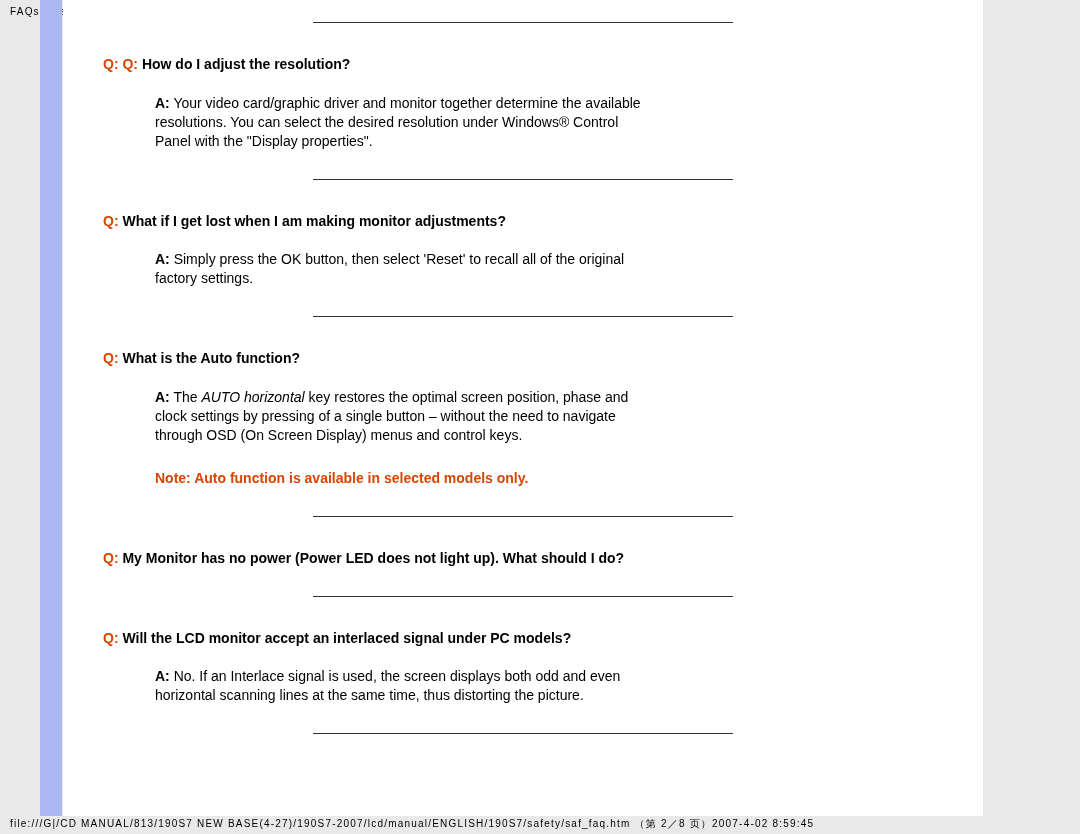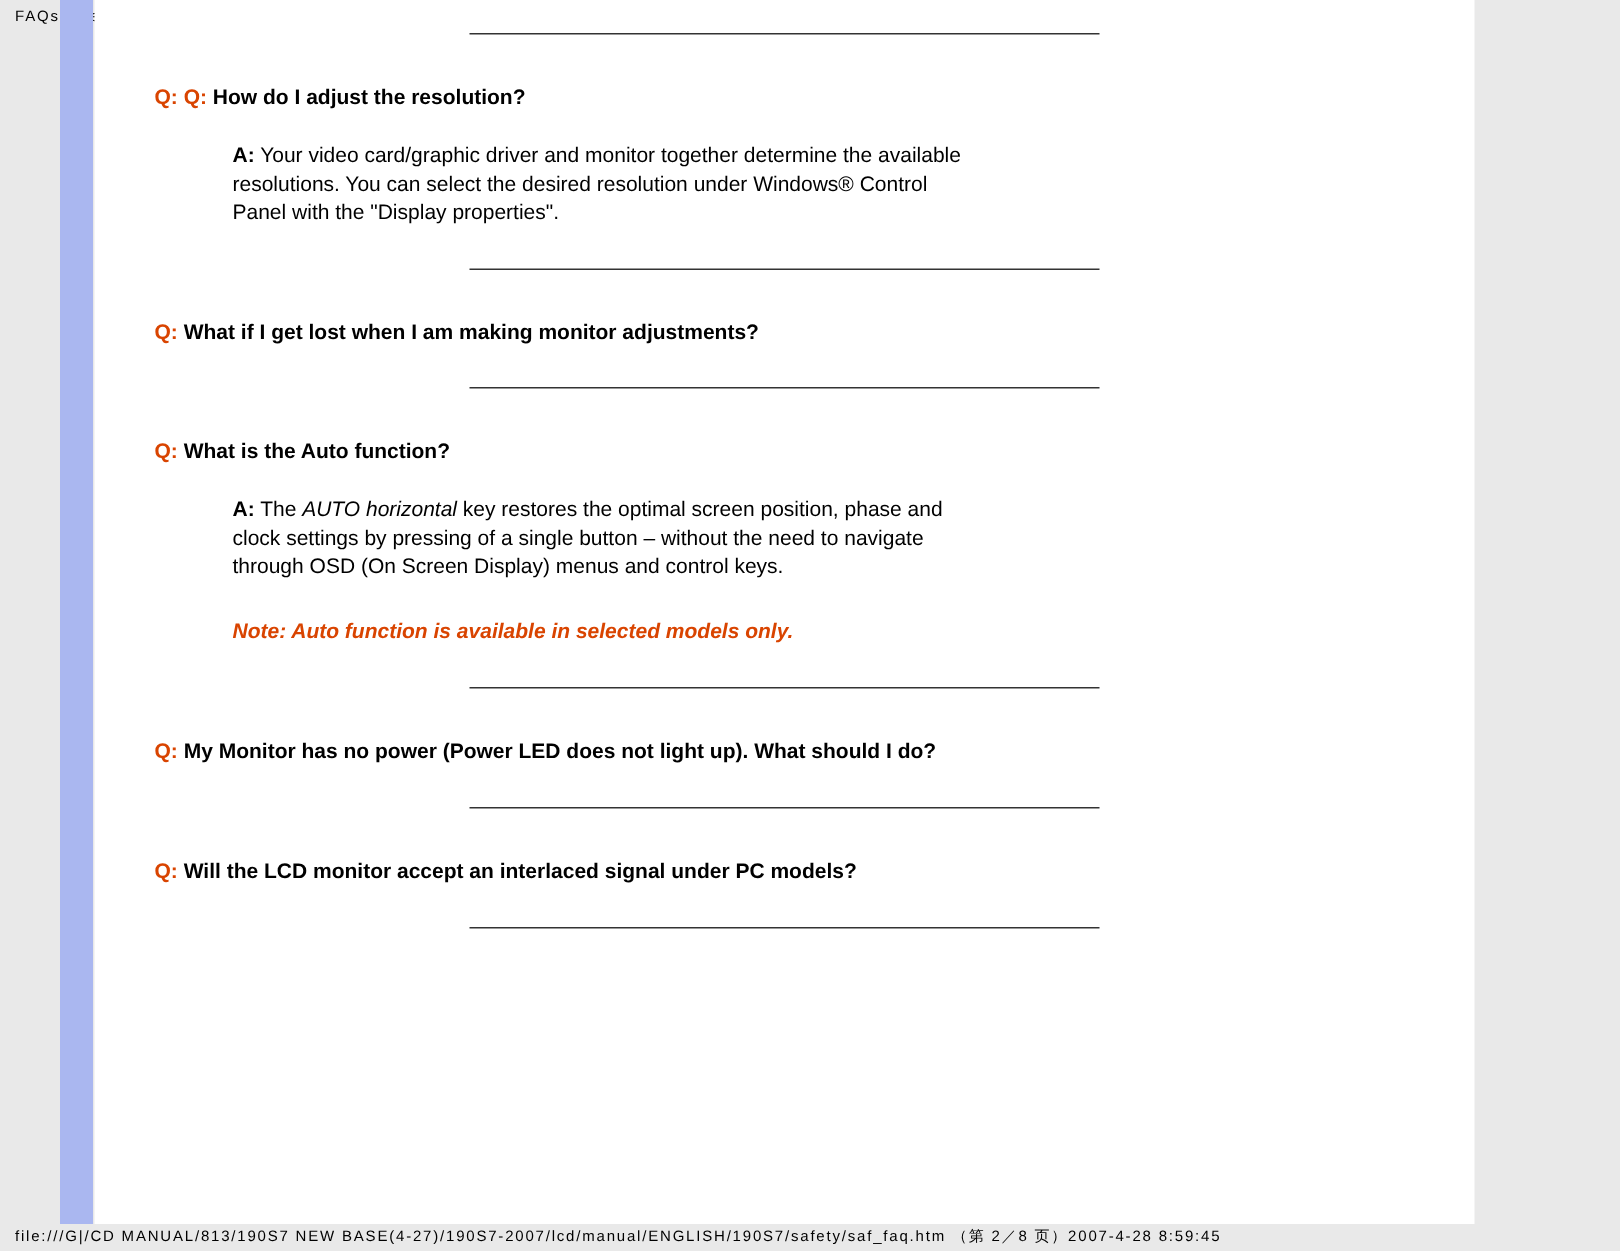--- a/index.html
+++ b/index.html
@@ -74,21 +74,20 @@
   }
   .a-block .a {
     font-weight: bold;
   }
   .note {
     color: #d94400;
     font-weight: bold;
     margin-top: 24px;
     margin-left: 52px;
     width: 520px;
-    font-style: italic;
   }
   .hr-mid {
     border: none;
     border-top: 1px solid #333;
     margin: 28px auto 0 auto;
     width: 420px;
   }
   .footer-line {
     position: absolute;
     left: 10px;
@@ -117,20 +116,23 @@
     </div>
     <div class="a-block">
       <span class="a">A:</span><span> Your video card/graphic driver and monitor together determine the available resolutions. You can select the desired resolution under Windows® Control Panel with the "Display properties".</span>
     </div>
 
     <hr class="hr-mid">
 
     <div class="q-line">
       <span id="q2"><span class="q">Q:</span> What if I get lost when I am making monitor adjustments?</span>
     </div>
+    <div class="a-block">
+      <span class="a">A:</span><span> Simply press the OK button, then select 'Reset' to recall all of the original factory settings.</span>
+    </div>
 
     <hr class="hr-mid">
 
     <div class="q-line">
       <span id="q3"><span class="q">Q:</span> What is the Auto function?</span>
     </div>
     <div class="a-block">
       <span class="a">A:</span><span> The </span><i>AUTO horizontal</i><span> key restores the optimal screen position, phase and clock settings by pressing of a single button – without the need to navigate through OSD (On Screen Display) menus and control keys.</span>
     </div>
     <div class="note">Note: Auto function is available in selected models only.</div>
@@ -139,19 +141,22 @@
 
     <div class="q-line">
       <span id="q4"><span class="q">Q:</span> My Monitor has no power (Power LED does not light up). What should I do?</span>
     </div>
 
     <hr class="hr-mid">
 
     <div class="q-line">
       <span id="q5"><span class="q">Q:</span> Will the LCD monitor accept an interlaced signal under PC models?</span>
     </div>
+    <div class="a-block">
+      <span class="a">A:</span><span> No. If an Interlace signal is used, the screen displays both odd and even horizontal scanning lines at the same time, thus distorting the picture.</span>
+    </div>
 
     <hr class="hr-mid">
 
   </div>
 </div>
 
-<div class="footer-line">file:///G|/CD MANUAL/813/190S7 NEW BASE(4-27)/190S7-2007/lcd/manual/ENGLISH/190S7/safety/saf_faq.htm （第 2／8 页）2007-4-28 8:59:45</div>
+<div class="footer-line">file:///G|/CD MANUAL/813/190S7 NEW BASE(4-27)/190S7-2007/lcd/manual/ENGLISH/190S7/safety/saf_faq.htm （第 2／8 页）2007-4-02 8:59:45</div>
 
 </body></html>

